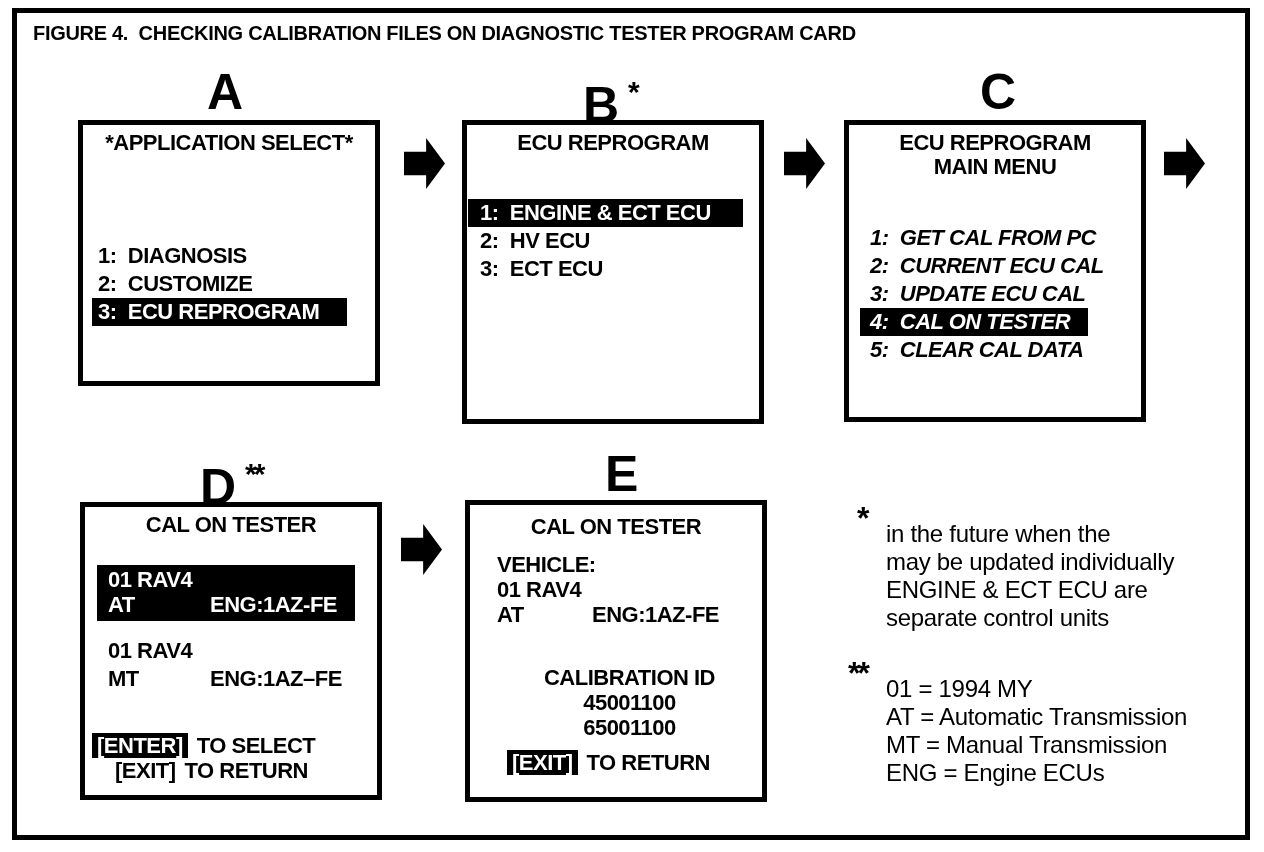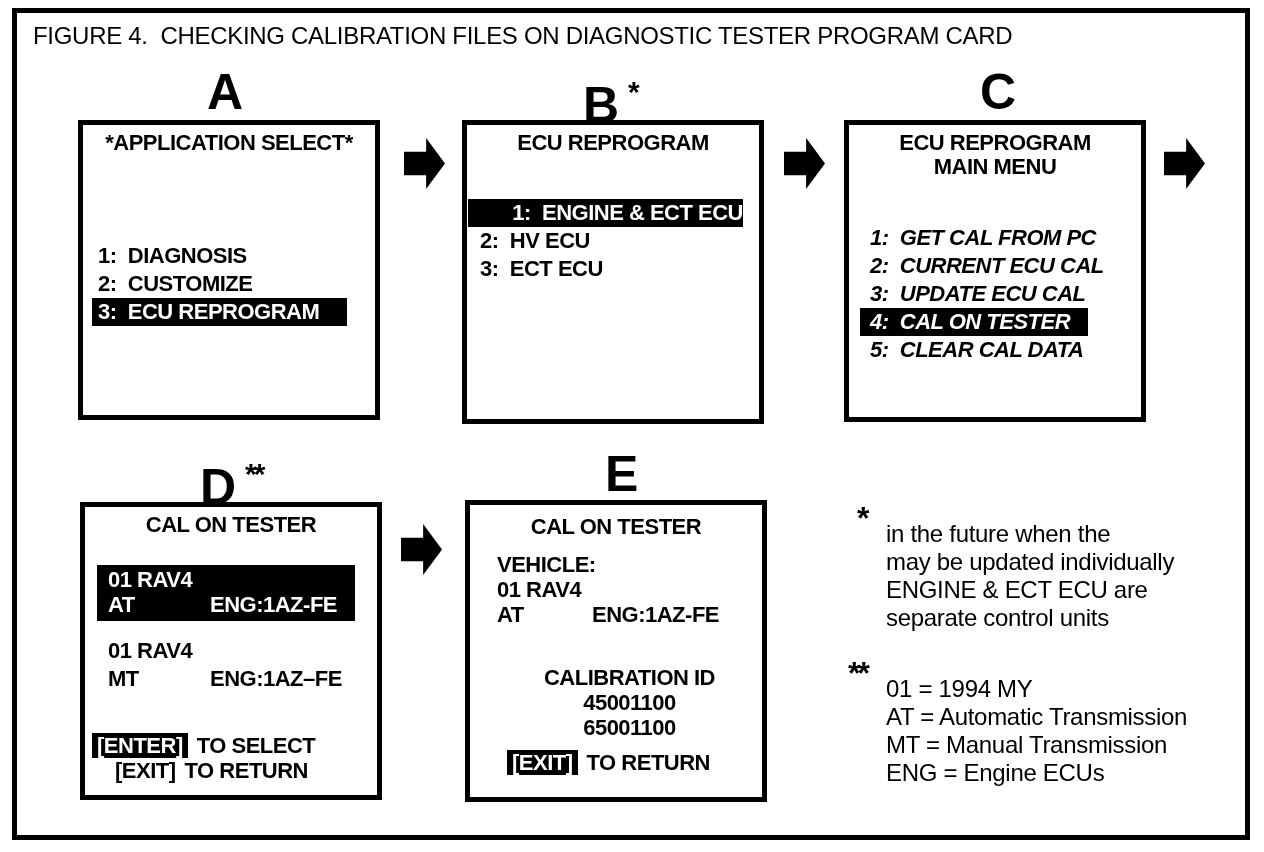--- a/index.html
+++ b/index.html
@@ -7,21 +7,21 @@
     position:relative; width:1264px; height:852px; background:#ffffff;
     font-family:"Liberation Sans", sans-serif; color:#000; overflow:hidden;
   }
   .t { white-space:pre; }
   .frame {
     position:absolute; left:12px; top:8px; width:1238px; height:832px;
     border:5px solid #000; box-sizing:border-box;
   }
   .fig-title {
     position:absolute; left:33px; top:22px;
-    font-size:24px; font-weight:normal; letter-spacing:-0.3px;
+    font-size:20px; font-weight:bold; letter-spacing:-0.3px;
   }
   
   .slabel { position:absolute; font-size:50px; font-weight:bold; line-height:48px; }
   .slabel sup { font-size:30px; vertical-align:20px; margin-left:9px; letter-spacing:-3px; }
   
   .arrow {
     position:absolute; width:41px; height:51px; background:#000;
     clip-path:polygon(0 27%, 54% 27%, 54% 0, 100% 50%, 54% 100%, 54% 73%, 0 73%);
   }
   
@@ -29,21 +29,21 @@
     position:absolute; width:302px; border:5px solid #000; box-sizing:border-box;
     background:#fff; font-weight:bold; font-size:22px; letter-spacing:-0.5px;
   }
   .heading { text-align:center; line-height:24px; margin-top:6px; }
   .mi { line-height:28px; padding-left:6px; width:max-content; }
   .mi.hl { background:#000; color:#fff; }
   #sa .menu { margin:87px 0 0 9px; }
   #sa .hl { width:249px; }
   #sb .menu { margin:44px 0 0 1px; }
   #sb .mi { padding-left:12px; }
-  #sb .hl { width:263px;text-align:right; }
+  #sb .hl { width:263px; }
   #sc .menu { margin:45px 0 0 11px; }
   #sc .mi { padding-left:10px;font-style:italic; }
   #sc .hl { width:218px; }
   
   .vblock { margin:28px 0 0 12px; width:247px; padding:2px 0 4px 11px; line-height:25px; }
   .vblock.hl { background:#000; color:#fff; }
   .vblock2 { margin:16px 0 0 23px; line-height:28px; width:max-content; }
   .vrow { display:flex; }
   .vrow .trans { width:102px; }
   .hints { margin:40px 0 0 7px; }
@@ -74,21 +74,21 @@
   <div class="slabel" style="left:583px; top:68px;"><span class="t">B</span><sup class="t">*</sup></div>
   <div class="slabel" style="left:980px; top:68px;"><span class="t">C</span></div>
   <div class="slabel" style="left:200px; top:450px;"><span class="t">D</span><sup class="t">**</sup></div>
   <div class="slabel" style="left:605px; top:450px;"><span class="t">E</span></div>
 
   <div class="arrow" style="left:404px; top:138px;"></div>
   <div class="arrow" style="left:784px; top:138px;"></div>
   <div class="arrow" style="left:1164px; top:138px;"></div>
   <div class="arrow" style="left:401px; top:524px;"></div>
 
-  <div class="screen" id="sa" style="left:78px; top:120px; height:300px;">
+  <div class="screen" id="sa" style="left:78px; top:120px; height:266px;">
     <div class="heading t">*APPLICATION SELECT*</div>
     <div class="menu">
       <div class="mi t">1:  DIAGNOSIS</div>
       <div class="mi t">2:  CUSTOMIZE</div>
       <div class="mi hl t">3:  ECU REPROGRAM</div>
     </div>
   </div>
 
   <div class="screen" id="sb" style="left:462px; top:120px; height:304px;">
     <div class="heading t" style="margin-bottom:0;">ECU REPROGRAM</div>

